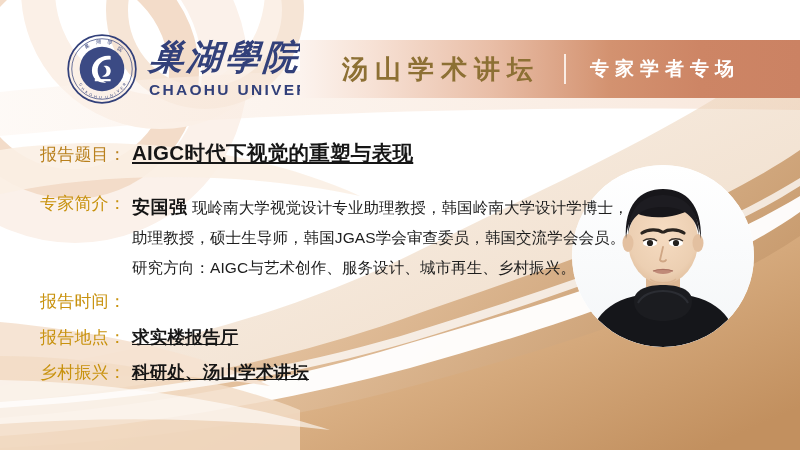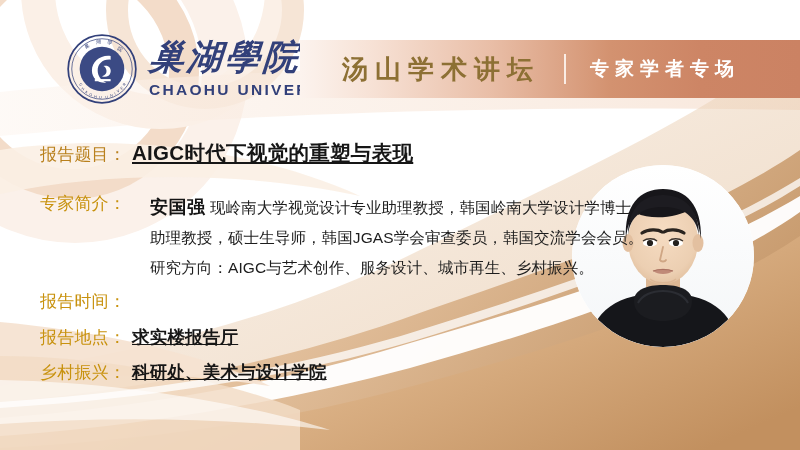--- a/index.html
+++ b/index.html
@@ -93,21 +93,21 @@
   .label.brownish{color:#b9801d;}
   .value{
     color:#161616;font-size:18px;font-weight:700;
     margin-left:6px;letter-spacing:.2px;text-decoration:underline;
   }
 
   #row-title{left:40px;top:139px;}
   #row-title .value{font-size:20.5px;letter-spacing:.3px;}
 
   #row-bio{left:40px;top:192px;align-items:flex-start;}
-  #row-bio .bio-body{display:flex;flex-direction:column;margin-left:24px;}
+  #row-bio .bio-body{display:flex;flex-direction:column;margin-left:6px;}
   .bio-line{line-height:30px;white-space:nowrap;}
   .bio-name{
     color:#141414;font-size:18px;font-weight:700;letter-spacing:.5px;
   }
   .bio-text{
     color:#1d1d1d;font-size:15.5px;font-weight:400;letter-spacing:.1px;
   }
   .bio-line.indent{padding-left:0px;}
 
   #row-time{left:40px;top:290px;}
@@ -315,17 +315,17 @@
       <span class="label">报告时间：</span>
     </div>
 
     <div class="row" id="row-place">
       <span class="label">报告地点：</span>
       <span class="value">求实楼报告厅</span>
     </div>
 
     <div class="row" id="row-host">
       <span class="label">乡村振兴：</span>
-      <span class="value">科研处、美术与设计学院</span>
+      <span class="value">科研处、汤山学术讲坛</span>
     </div>
 
   </div>
 </div>
 
 </body></html>

